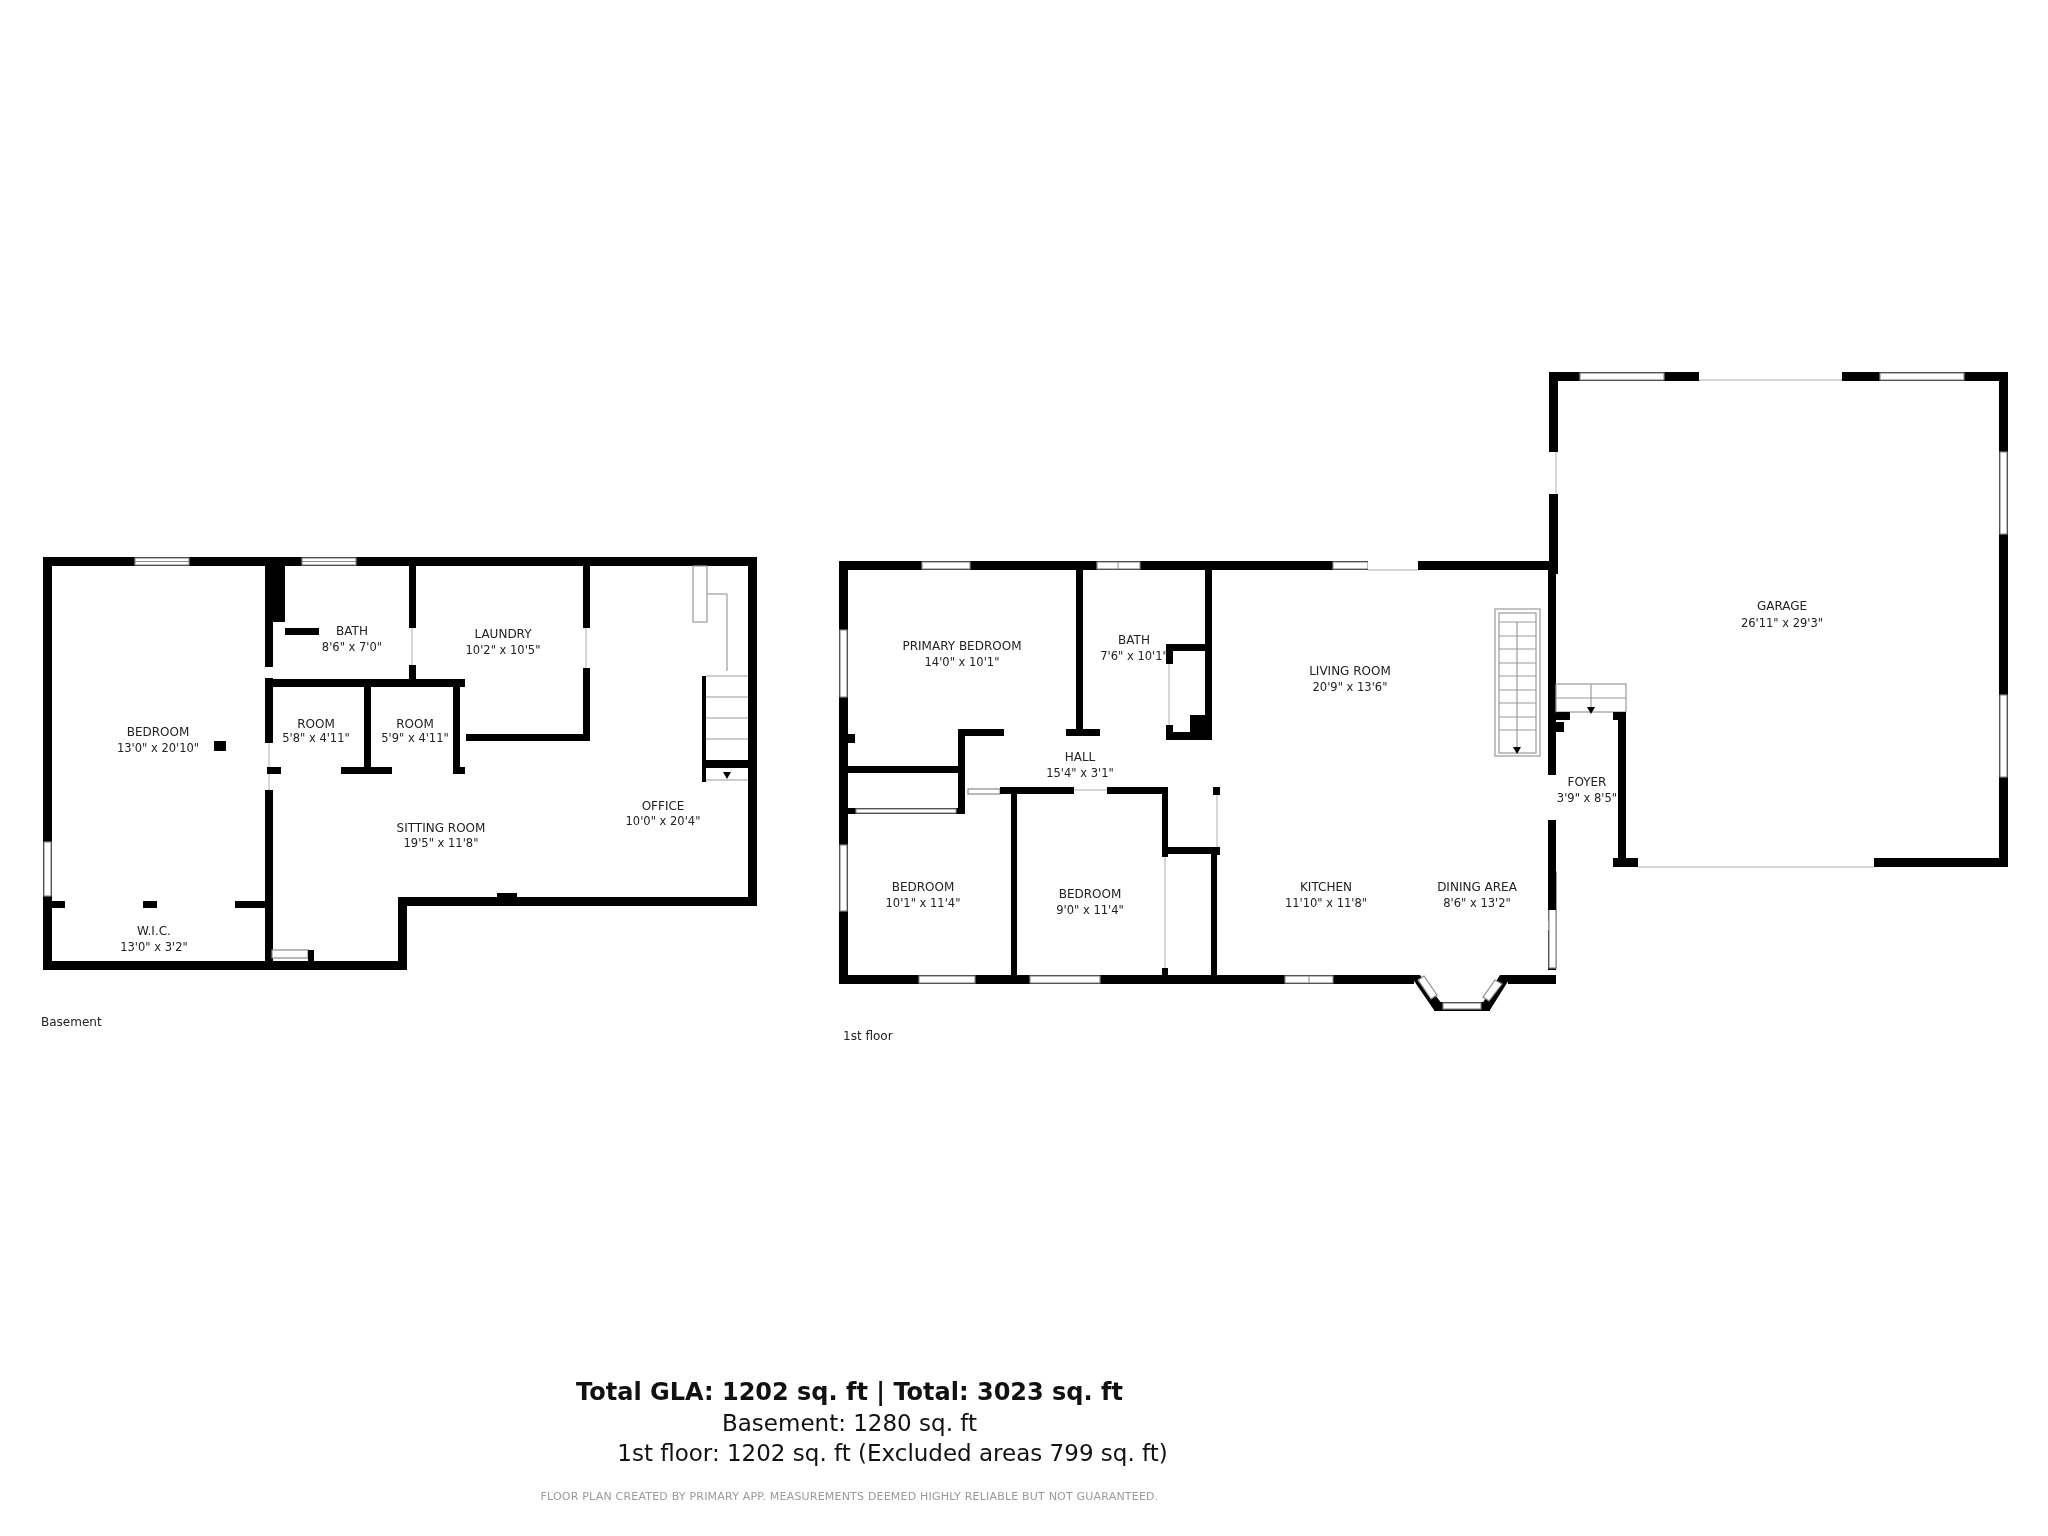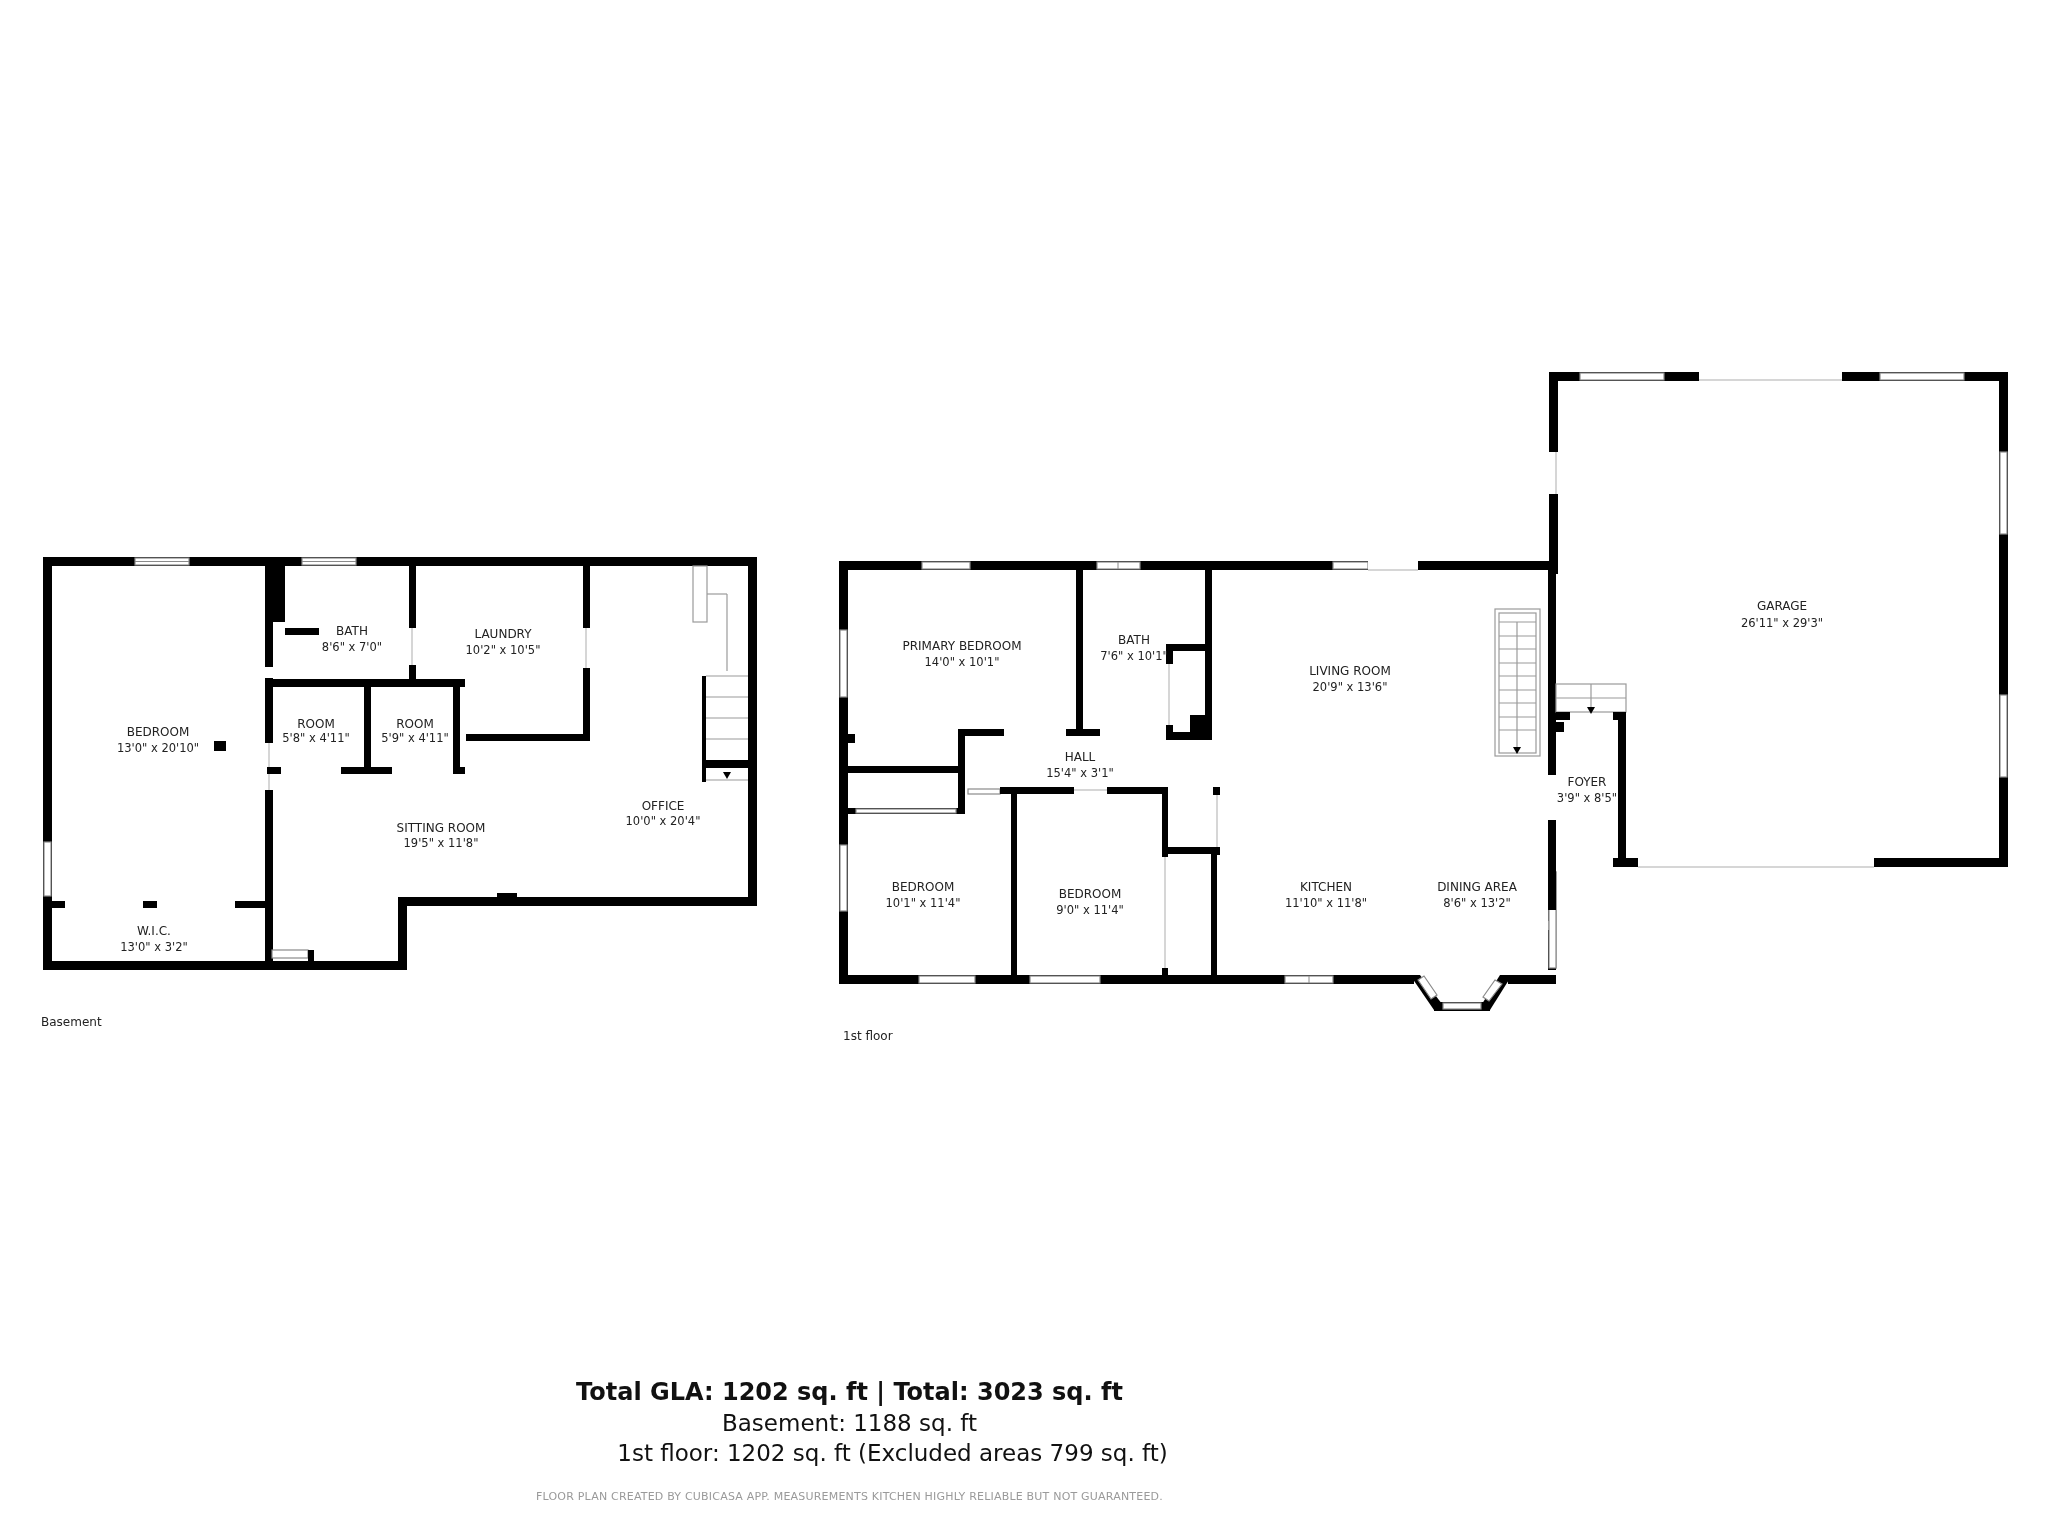--- a/index.html
+++ b/index.html
@@ -248,15 +248,15 @@
     <text class="rname" x="1587" y="786">FOYER</text>
     <text class="rdim" x="1587" y="802">3'9" x 8'5"</text>
     <text class="rname" x="1782" y="610">GARAGE</text>
     <text class="rdim" x="1782" y="627">26'11" x 29'3"</text>
 
     <text class="flabel" x="843" y="1040">1st floor</text>
   </g>
 </svg>
 
 <div class="footer f1">Total GLA: 1202 sq. ft | Total: 3023 sq. ft</div>
-<div class="footer f2">Basement: 1188 sq. ft</div>
+<div class="footer f2">Basement: 1280 sq. ft</div>
 <div class="footer f3">1st floor: 1202 sq. ft (Excluded areas 799 sq. ft)</div>
-<div class="footer f4">FLOOR PLAN CREATED BY CUBICASA APP. MEASUREMENTS KITCHEN HIGHLY RELIABLE BUT NOT GUARANTEED.</div>
+<div class="footer f4">FLOOR PLAN CREATED BY PRIMARY APP. MEASUREMENTS DEEMED HIGHLY RELIABLE BUT NOT GUARANTEED.</div>
 
 </body></html>

